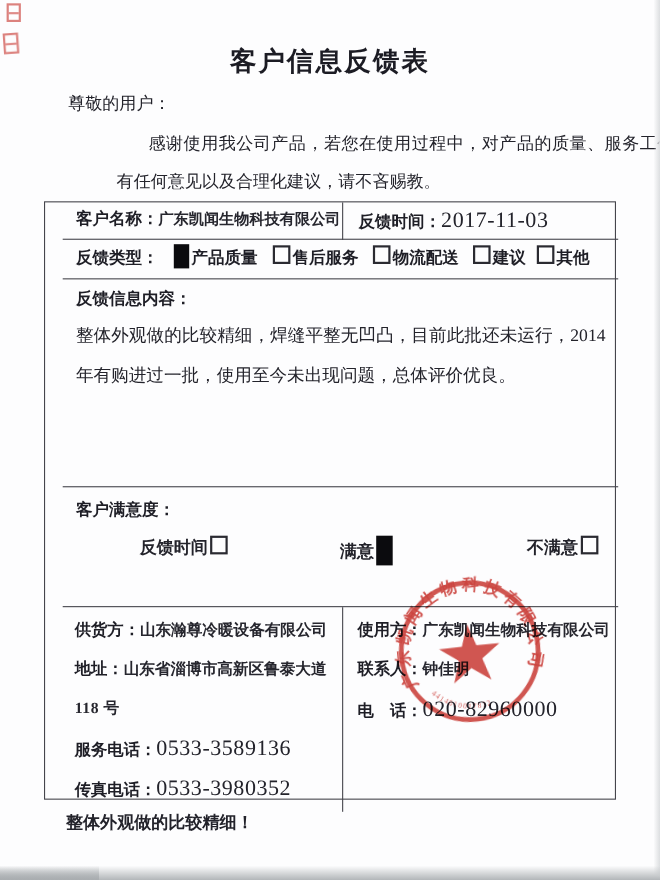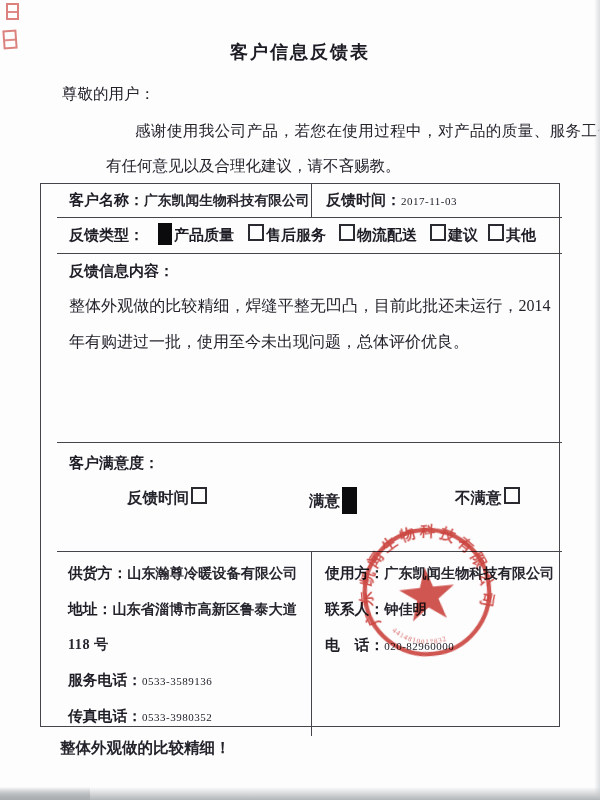--- a/index.html
+++ b/index.html
@@ -20,37 +20,37 @@
 
   
   .stamp-frag{position:absolute;border:2.5px solid rgba(198,48,42,.7);
     filter:blur(.4px);opacity:.85;}
   .stamp-frag::after{content:"";position:absolute;left:0px;right:0px;top:45%;
     border-top:2px solid rgba(198,48,42,.65);}
   .frag1{left:6px;top:3px;width:9px;height:13px;}
   .frag2{left:3px;top:30px;width:10px;height:15px;transform:rotate(-4deg);}
 
   .doc-title{position:absolute;top:40px;left:0;width:600px;text-align:center;
-    font-size:18px;font-weight:bold;letter-spacing:2px;color:#1c1c24;}
+    font-size:24px;font-weight:bold;letter-spacing:2px;color:#1c1c24;}
   .salutation{position:absolute;top:84px;left:62px;font-size:15.5px;text-align:right;}
   .intro{position:absolute;top:113px;left:62px;width:507px;
     font-size:15.5px;line-height:35px;text-indent:29px;text-align:justify;margin-left:44px;}
 
   .form-table{position:absolute;left:40px;top:183px;width:520px;height:544px;
     border:1.6px solid #45454c;box-sizing:border-box;
     display:grid;grid-template-rows:34px 36px 189px 109px 1fr;padding-left:16px;}
   .row{position:relative;border-bottom:1.5px solid #45454c;box-sizing:border-box;}
   .row:last-child{border-bottom:none;}
   .split{display:grid;grid-template-columns:255px 1fr;}
   .cell-l{border-right:1.5px solid #45454c;box-sizing:border-box;position:relative;}
   .cell-r{position:relative;}
 
   .lbl{font-size:15px;font-weight:bold;color:#1e1e26;}
   .val{font-size:13.8px;font-weight:bold;color:#26262e;}
-  .num{font-size:11px;letter-spacing:.5px;}
+  .num{font-size:20px;letter-spacing:.5px;}
 
   .r1 .cell-l{line-height:32px;padding-left:12px;white-space:nowrap;}
   .r1 .cell-r{line-height:32px;padding-left:14px;white-space:nowrap;}
 
   .r2{line-height:34px;padding-left:12px;white-space:nowrap;font-size:15px;}
   .type-item{margin-left:14px;}
   .type-item:first-of-type{margin-left:9px;}
   .type-item.tight{margin-left:13px;}
   .type-item.tighter{margin-left:10px;}
 
@@ -58,21 +58,21 @@
     vertical-align:-1px;margin-right:2px;box-sizing:content-box;}
   .cb.after{margin-right:0;margin-left:2px;}
   .cb.filled{border:none;background:#0b0b0e;width:14px;height:22px;vertical-align:-5px;}
   .cb-lg.filled{width:15px;height:27px;vertical-align:-8px;}
 
   .r3{padding:8px 12px 0 12px;}
   .r3 .content{font-size:16px;line-height:36px;margin-top:7px;text-align:justify;}
 
   .r4 .lbl{position:absolute;top:11px;left:12px;}
   .sat-opt{position:absolute;top:44px;font-size:15.5px;font-weight:bold;white-space:nowrap;}
-  .sat1{left:70px;} .sat2{left:252px;} .sat3{left:398px;text-align:center;}
+  .sat1{left:70px;} .sat2{left:252px;} .sat3{left:422px;text-align:center;}
 
   .r5 .cell-l{padding:4px 8px 0 11px;}
   .r5 .cell-r{padding:3px 8px 0 13px;}
   .contact-line{line-height:35.5px;font-size:14.6px;white-space:nowrap;}
   .cell-r .contact-line{line-height:36px;}
   .contact-line .lbl{font-size:14.8px;text-align:center;}
   .contact-line .val{font-size:14.2px;}
 
   .closing{position:absolute;top:738px;left:60px;font-size:15.5px;font-weight:bold;}
 

